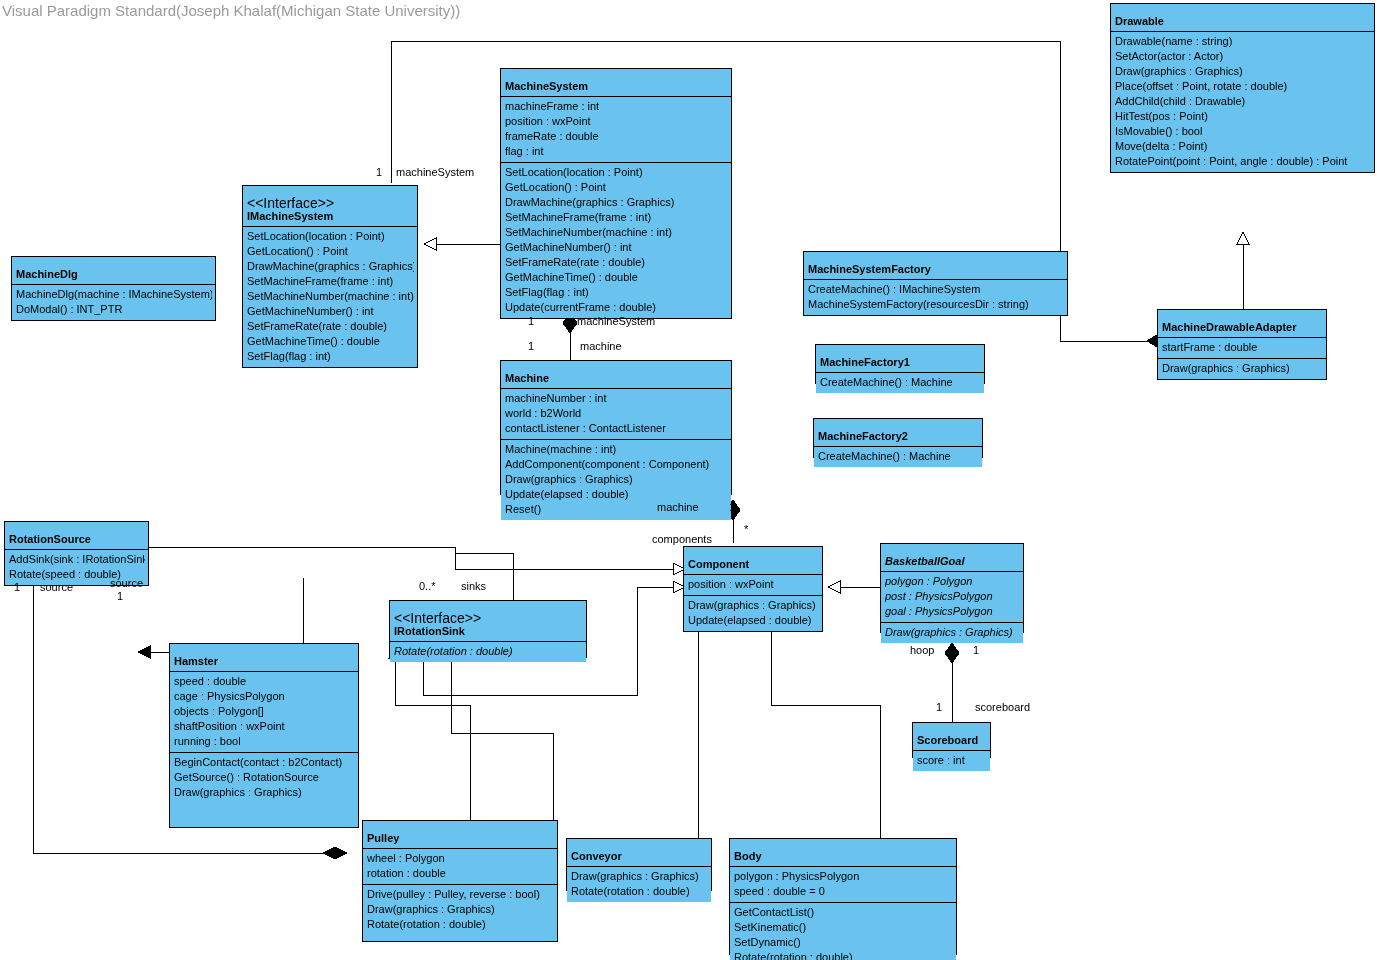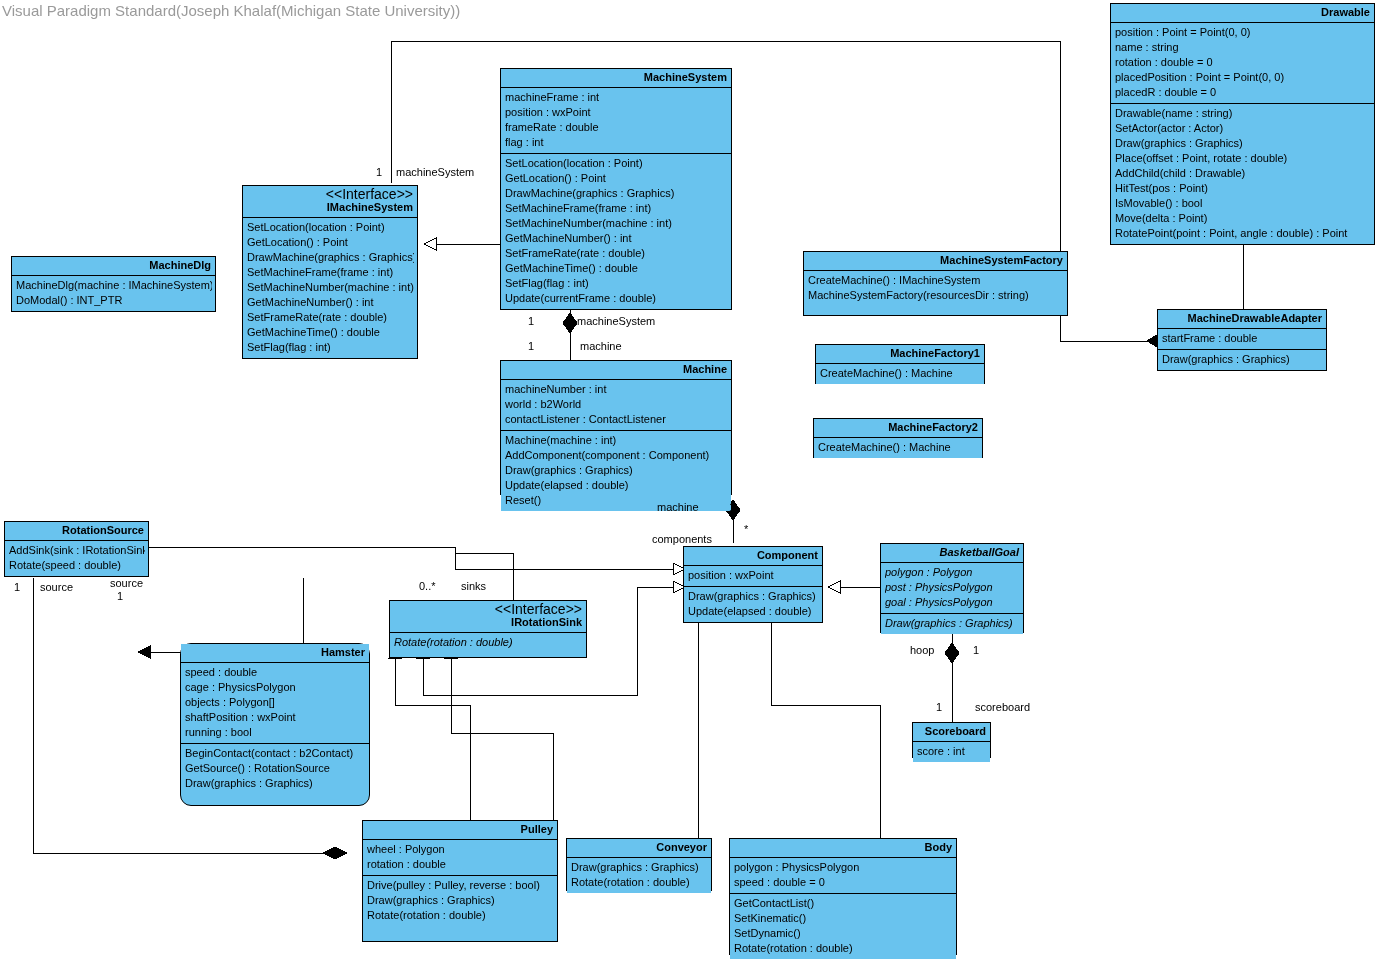--- a/index.html
+++ b/index.html
@@ -39,23 +39,23 @@
     box-sizing: border-box;
     border: 1px solid #000000;
     background: #69c3ee;
     font-size: 11px;
     color: #000000;
     z-index: 5;
   }
   .uml-header {
     box-sizing: border-box;
     border-bottom: 1px solid #000000;
-    text-align: right;
+    text-align: left;
     font-weight: bold;
-    padding: 2px 4px 3px 4px;
+    padding: 11px 4px 3px 4px;
     line-height: 13px;
     background: #69c3ee;
   }
   .uml-header .stereo {
     display: block;
     font-weight: normal;
     font-size: 14px;
     line-height: 13px;
   }
   .uml-compartment {
@@ -158,27 +158,20 @@
       <path d="M 513 553 L 455 553"></path>
 
       <path d="M 303 578 L 303 600"></path>
 
     </g>
   </svg>
 
   <div class="uml-class" style="left:1110px; top:3px; width:265px;">
     <div class="uml-header">
       <span>Drawable</span>
-    </div>
-    <div class="uml-compartment">
-      <div>position : Point = Point(0, 0)</div>
-      <div>name : string</div>
-      <div>rotation : double = 0</div>
-      <div>placedPosition : Point = Point(0, 0)</div>
-      <div>placedR : double = 0</div>
     </div>
     <div class="uml-compartment">
       <div>Drawable(name : string)</div>
       <div>SetActor(actor : Actor)</div>
       <div>Draw(graphics : Graphics)</div>
       <div>Place(offset : Point, rotate : double)</div>
       <div>AddChild(child : Drawable)</div>
       <div>HitTest(pos : Point)</div>
       <div>IsMovable() : bool</div>
       <div>Move(delta : Point)</div>
@@ -309,21 +302,21 @@
   <div class="uml-class" style="left:389px; top:600px; width:198px; height:58px;">
     <div class="uml-header">
       <span class="stereo">&lt;&lt;Interface&gt;&gt;</span>
       <span>IRotationSink</span>
     </div>
     <div class="uml-compartment italic">
       <div>Rotate(rotation : double)</div>
     </div>
   </div>
 
-  <div class="uml-class" style="left:180px; top:643px; width:190px; height:163px;border-radius:11px;">
+  <div class="uml-class" style="left:169px; top:643px; width:190px; height:185px;">
     <div class="uml-header">
       <span>Hamster</span>
     </div>
     <div class="uml-compartment">
       <div>speed : double</div>
       <div>cage : PhysicsPolygon</div>
       <div>objects : Polygon[]</div>
       <div>shaftPosition : wxPoint</div>
       <div>running : bool</div>
     </div>

